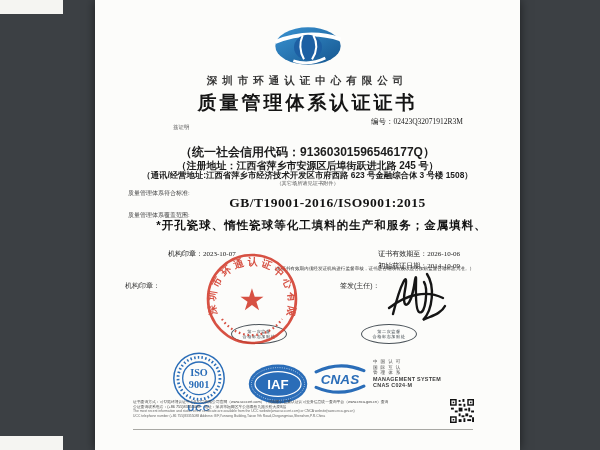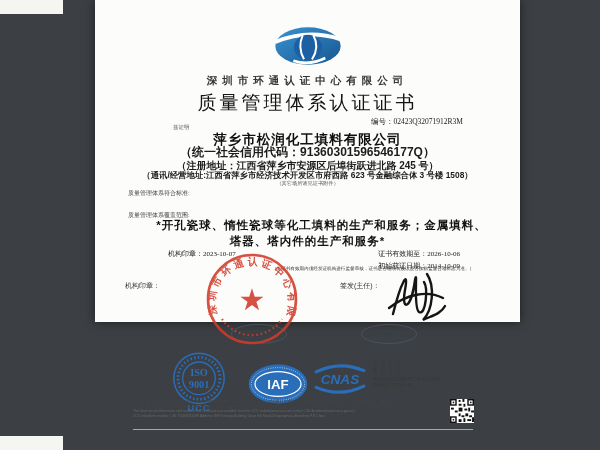--- a/index.html
+++ b/index.html
@@ -1,25 +1,25 @@
 <!DOCTYPE html>
 <html><head>
 <meta charset="utf-8">
 <style>
   html,body{margin:0;padding:0;background:#3c4044;}
   .stage{position:relative;width:600px;height:450px;background:#3c4044;overflow:hidden;
          font-family:"Liberation Sans",sans-serif;color:#222;}
   .corner{position:absolute;background:#f5f5f2;}
-  .paper{position:absolute;left:95px;top:0;width:425px;height:322px;background:#fcfcfa;
+  .paper{position:absolute;left:95px;top:0;width:425px;height:450px;background:#fcfcfa;
          box-shadow:0 0 10px rgba(0,0,0,.55);}
   .abs{position:absolute;}
   .ctr{left:0;right:0;text-align:center;}
   .serif{font-family:"Liberation Serif",serif;padding-left:40px;}
   .issuer{top:74px;font-size:10.5px;font-weight:600;letter-spacing:5px;color:#333;}
-  .title{top:90px;font-size:19px;font-weight:normal;letter-spacing:3px;color:#141414;}
+  .title{top:90px;font-size:19px;font-weight:bold;letter-spacing:3px;color:#141414;}
   .certno{top:117px;right:57px;font-size:7.5px;color:#222;text-align:right;}
   .certify{left:78px;top:124px;font-size:5.5px;color:#555;}
   .coname{top:131px;font-size:13.5px;font-weight:bold;letter-spacing:1px;color:#111;}
   .credit{top:132px;font-size:12px;font-weight:bold;color:#1c1c1c;margin-top:12px;}
   .addr1{top:159px;font-size:10px;font-weight:bold;color:#1c1c1c;}
   .addr2{top:170px;font-size:8.4px;font-weight:bold;color:#1c1c1c;}
   .othernote{top:180px;font-size:5.2px;color:#555;}
   .slabel{left:33px;font-size:6px;color:#444;}
   .gbt{top:195px;font-size:13.5px;font-weight:bold;letter-spacing:.5px;color:#141414;}
   .scope{font-size:11.5px;font-weight:bold;letter-spacing:1px;color:#111;}
@@ -65,30 +65,29 @@
 
     <div class="abs ctr issuer">深圳市环通认证中心有限公司</div>
     <div class="abs ctr title">质量管理体系认证证书</div>
 
     <div class="abs certno serif">
       <span>编号：</span><span>02423Q32071912R3M</span>
     </div>
 
     <div class="abs certify">兹证明</div>
 
-    <div class="abs ctr coname">萍乡市松润化工填料有限公司</div>
     <div class="abs ctr credit">（统一社会信用代码：91360301596546177Q）</div>
     <div class="abs ctr addr1">（注册地址：江西省萍乡市安源区后埠街跃进北路 245 号）</div>
     <div class="abs ctr addr2">（通讯/经营地址:江西省萍乡市经济技术开发区市府西路 623 号金融综合体 3 号楼 1508）</div>
     <div class="abs ctr othernote">（其它场所请见证书附件）</div>
 
     <div class="abs slabel" style="top:189px;">质量管理体系符合标准:</div>
+    <div class="abs ctr gbt serif">GB/T19001-2016/ISO9001:2015</div>
     <div class="abs slabel" style="top:211px;">质量管理体系覆盖范围:</div>
     <div class="abs ctr scope" style="top:218px;padding-left:28px;">*开孔瓷球、惰性瓷球等化工填料的生产和服务；金属填料、</div>
-    <div class="abs ctr scope" style="top:234px;">塔器、塔内件的生产和服务*</div>
 
     <div class="abs dateline serif" style="left:33px;top:249px;">
       <span>机构印章：</span><span>2023-10-07</span>
     </div>
     <div class="abs dateline serif" style="right:60px;top:249px;text-align:right;margin-left:36px;">
       <span>证书有效期至：</span><span>2026-10-06</span>
     </div>
     <div class="abs dateline serif" style="right:60px;top:261px;text-align:right;">
       <span>初始获证日期：</span><span>2014-10-09</span>
     </div>

